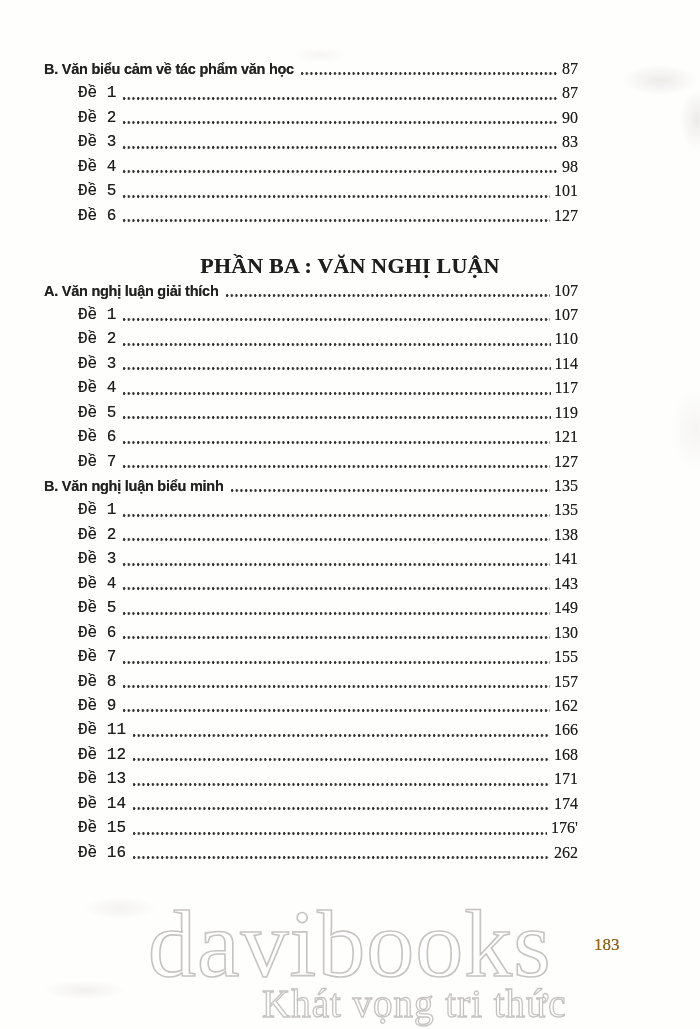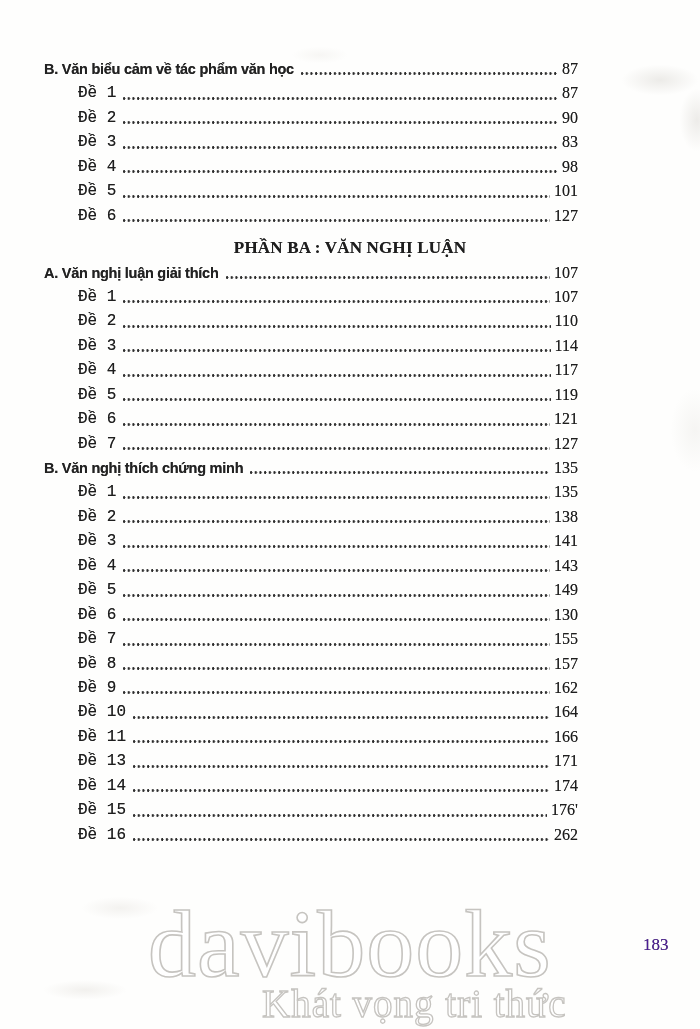--- a/index.html
+++ b/index.html
@@ -58,25 +58,25 @@
     margin: 0 4px 6px 7px;
     background-image: radial-gradient(circle at 1.1px 1.5px, #2b2b2b 1.05px, rgba(0,0,0,0) 1.5px);
     background-size: 4.7px 3px;
     background-repeat: repeat-x;
   }
   .pg { white-space: nowrap; font-family: Liberation Serif, serif; }
 
   .part-heading {
     font-family: "Liberation Serif", serif;
     font-weight: bold;
-    font-size: 17px;
+    font-size: 22px;
     letter-spacing: 0.2px;
     height: 24.45px;
     line-height: 24.45px;
-    margin-top: 8px;
+    margin-top: 26px;
     text-align: center;
     position: relative;
     left: 39px; 
     white-space: nowrap;
   }
 
   .watermark { position: absolute; inset: 0; z-index: 1; pointer-events: none; }
   .wm-brand {
     position: absolute;
     left: 148px; top: 896px;
@@ -91,25 +91,25 @@
     left: 262px; top: 984px;
     font-family: "Liberation Serif", serif;
     font-size: 39px; line-height: 1;
     color: #ffffff;
     -webkit-text-stroke: 1.3px #c6c4c0;
     letter-spacing: 1px;
   }
 
   .page-number {
     position: absolute;
-    left: 643px; top: 933px;
+    left: 594px; top: 933px;
     width: 40px;
     font-size: 17px;
     line-height: 24px;
-    color: #4c1d95;
+    color: #a16207;
     z-index: 2;
     text-shadow: 0 0 0.4px rgba(25,25,25,.65);
   }
 </style>
 </head>
 <body>
 
 <div class="page">
 
   <div class="watermark">
@@ -188,21 +188,21 @@
         <span class="lbl">Đề 6</span>
         <span class="dots"></span>
         <span class="pg">121</span>
       </div>
       <div class="row entry-row">
         <span class="lbl">Đề 7</span>
         <span class="dots"></span>
         <span class="pg">127</span>
       </div>
       <div class="row section-row">
-        <span class="lbl">B. Văn nghị thích chứng minh</span>
+        <span class="lbl">B. Văn nghị luận biểu minh</span>
         <span class="dots"></span>
         <span class="pg">135</span>
       </div>
       <div class="row entry-row">
         <span class="lbl">Đề 1</span>
         <span class="dots"></span>
         <span class="pg">135</span>
       </div>
       <div class="row entry-row">
         <span class="lbl">Đề 2</span>
@@ -238,30 +238,30 @@
         <span class="lbl">Đề 8</span>
         <span class="dots"></span>
         <span class="pg">157</span>
       </div>
       <div class="row entry-row">
         <span class="lbl">Đề 9</span>
         <span class="dots"></span>
         <span class="pg">162</span>
       </div>
       <div class="row entry-row">
-        <span class="lbl">Đề 10</span>
-        <span class="dots"></span>
-        <span class="pg">164</span>
-      </div>
-      <div class="row entry-row">
         <span class="lbl">Đề 11</span>
         <span class="dots"></span>
         <span class="pg">166</span>
       </div>
       <div class="row entry-row">
+        <span class="lbl">Đề 12</span>
+        <span class="dots"></span>
+        <span class="pg">168</span>
+      </div>
+      <div class="row entry-row">
         <span class="lbl">Đề 13</span>
         <span class="dots"></span>
         <span class="pg">171</span>
       </div>
       <div class="row entry-row">
         <span class="lbl">Đề 14</span>
         <span class="dots"></span>
         <span class="pg">174</span>
       </div>
       <div class="row entry-row">

